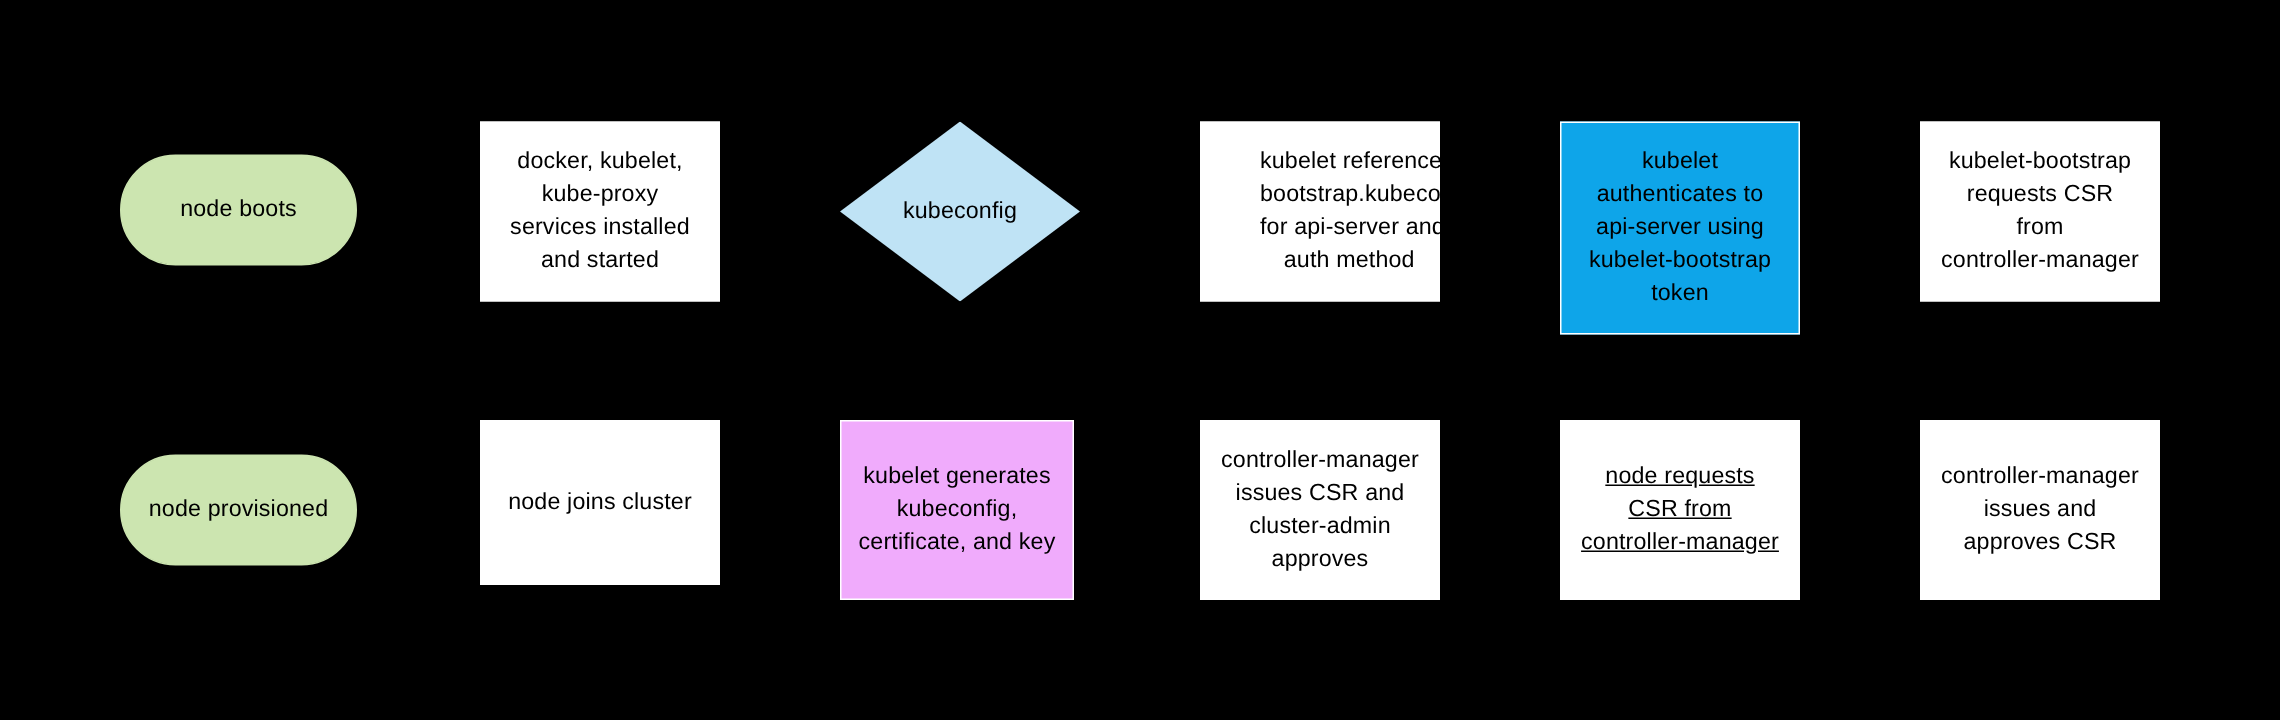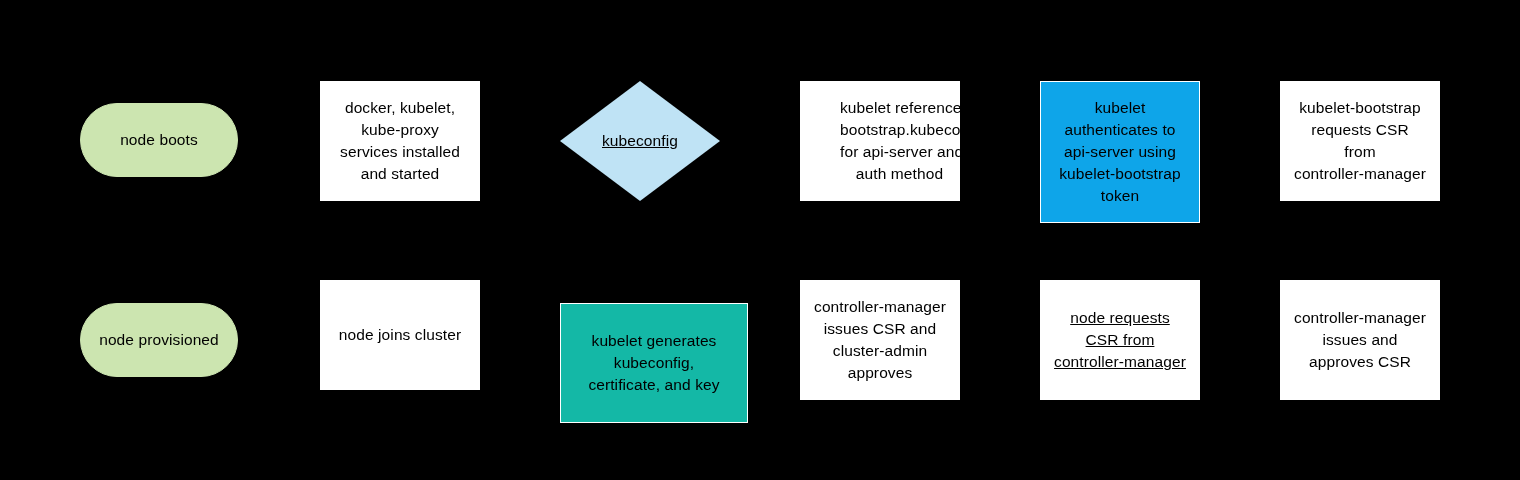--- a/index.html
+++ b/index.html
@@ -48,21 +48,20 @@
   
   .shape-terminator {
     background: #cce5b0;
     border: 1px solid #cce5b0;
     border-radius: 999px;
   }
   
   .shape-decision {
     background: transparent;
     border: none;
-    text-decoration: underline;
   }
   .shape-decision .diamond-fill {
     position: absolute;
     left: 0;
     top: 0;
     width: 100%;
     height: 100%;
     background: #bfe3f5;
     clip-path: polygon(50% 0%, 100% 50%, 50% 100%, 0% 50%);
   }
@@ -103,21 +102,21 @@
 kubelet-bootstrap
 token</span></div>
       <div class="node shape-process" style="pointer-events: auto; left: 1280px; top: 81px; width: 160px; height: 120px; background: rgb(255, 255, 255); border-color: rgb(255, 255, 255);"><span class="node-label">kubelet-bootstrap
 requests CSR
 from
 controller-manager</span></div>
     </div>
     <div style="position: absolute; left: 0px; top: 0px; width: 100%; height: 100%; pointer-events: none;">
       <div class="node shape-terminator" style="pointer-events: auto; left: 80px; top: 303px; width: 158px; height: 74px; background: rgb(204, 229, 176); border-color: rgb(204, 229, 176); text-align: center;"><span class="node-label">node provisioned</span></div>
       <div class="node shape-process" style="pointer-events: auto; left: 320px; top: 280px; width: 160px; height: 110px; background: rgb(255, 255, 255); border-color: rgb(255, 255, 255);"><span class="node-label">node joins cluster</span></div>
-      <div class="node shape-process" style="pointer-events: auto; left: 560px; top: 280px; width: 188px; height: 120px; background: #14b8a6; border-color: rgb(255, 255, 255); margin-top: 23px;"><span class="node-label">kubelet generates
+      <div class="node shape-process" style="pointer-events: auto; left: 560px; top: 280px; width: 156px; height: 120px; background: #f0abfc; border-color: rgb(255, 255, 255);"><span class="node-label">kubelet generates
 kubeconfig,
 certificate, and key</span></div>
       <div class="node shape-process" style="pointer-events: auto; left: 800px; top: 280px; width: 160px; height: 120px; background: rgb(255, 255, 255); border-color: rgb(255, 255, 255);"><span class="node-label">controller-manager
 issues CSR and
 cluster-admin
 approves</span></div>
       <div class="node shape-process" style="pointer-events: auto; left: 1040px; top: 280px; width: 160px; height: 120px; background: rgb(255, 255, 255); border-color: rgb(255, 255, 255); text-decoration: underline;"><span class="node-label">node requests
 CSR from
 controller-manager</span></div>
       <div class="node shape-process" style="pointer-events: auto; left: 1280px; top: 280px; width: 160px; height: 120px; background: rgb(255, 255, 255); border-color: rgb(255, 255, 255);"><span class="node-label">controller-manager

